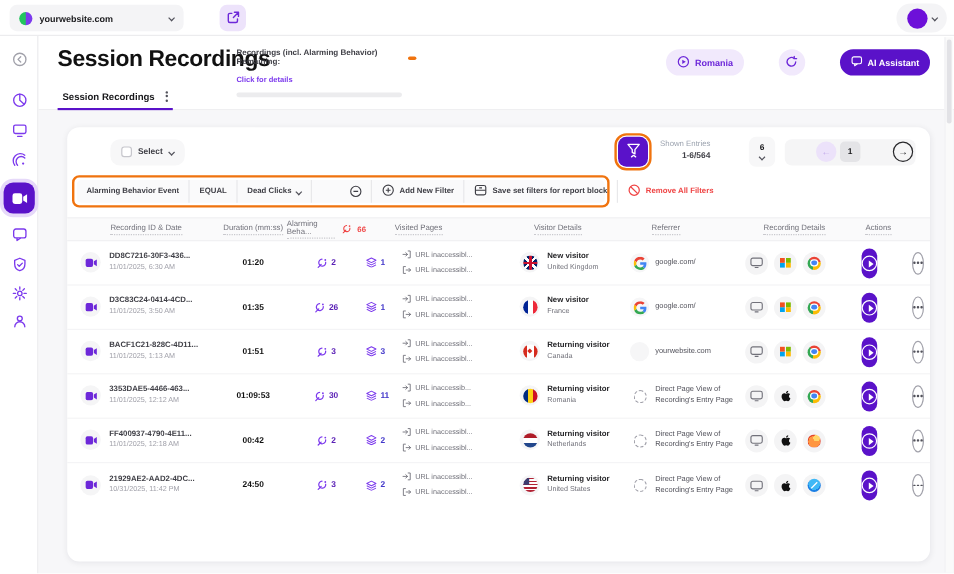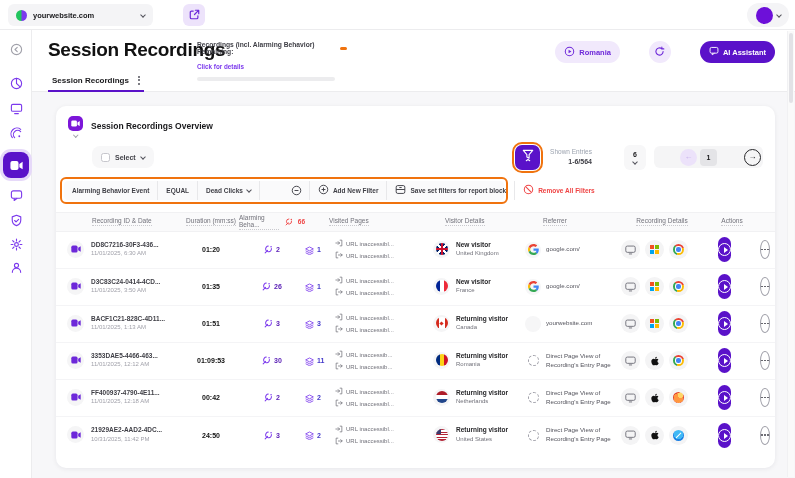--- a/index.html
+++ b/index.html
@@ -297,32 +297,20 @@
             <i></i>
             <i></i>
           </span>
       </div>
     </div>
   </div>
 
   <div class="workspace">
     <div class="card">
 
-      <div class="card-head">
-        <div class="ov-icon-col">
-          <span class="ov-icon">
-            <svg width="9" height="7" viewBox="0 0 16 12">
-                <rect x="0.5" y="0.5" width="10" height="11" rx="2.5" fill="currentColor"></rect>
-                <path d="M11.5 4l4-2.5v9L11.5 8z" fill="currentColor"></path>
-              </svg>
-          </span>
-          <span class="ov-chv"></span>
-        </div>
-        <span class="ov-title">Session Recordings Overview</span>
-      </div>
 
       <div class="card-toolbar">
         <button class="select-btn">
           <span class="checkbox"></span>
           <span class="select-label">Select</span>
           <span class="chv"></span>
         </button>
         <div class="toolbar-right">
           <button class="funnel-btn">
             <span>

